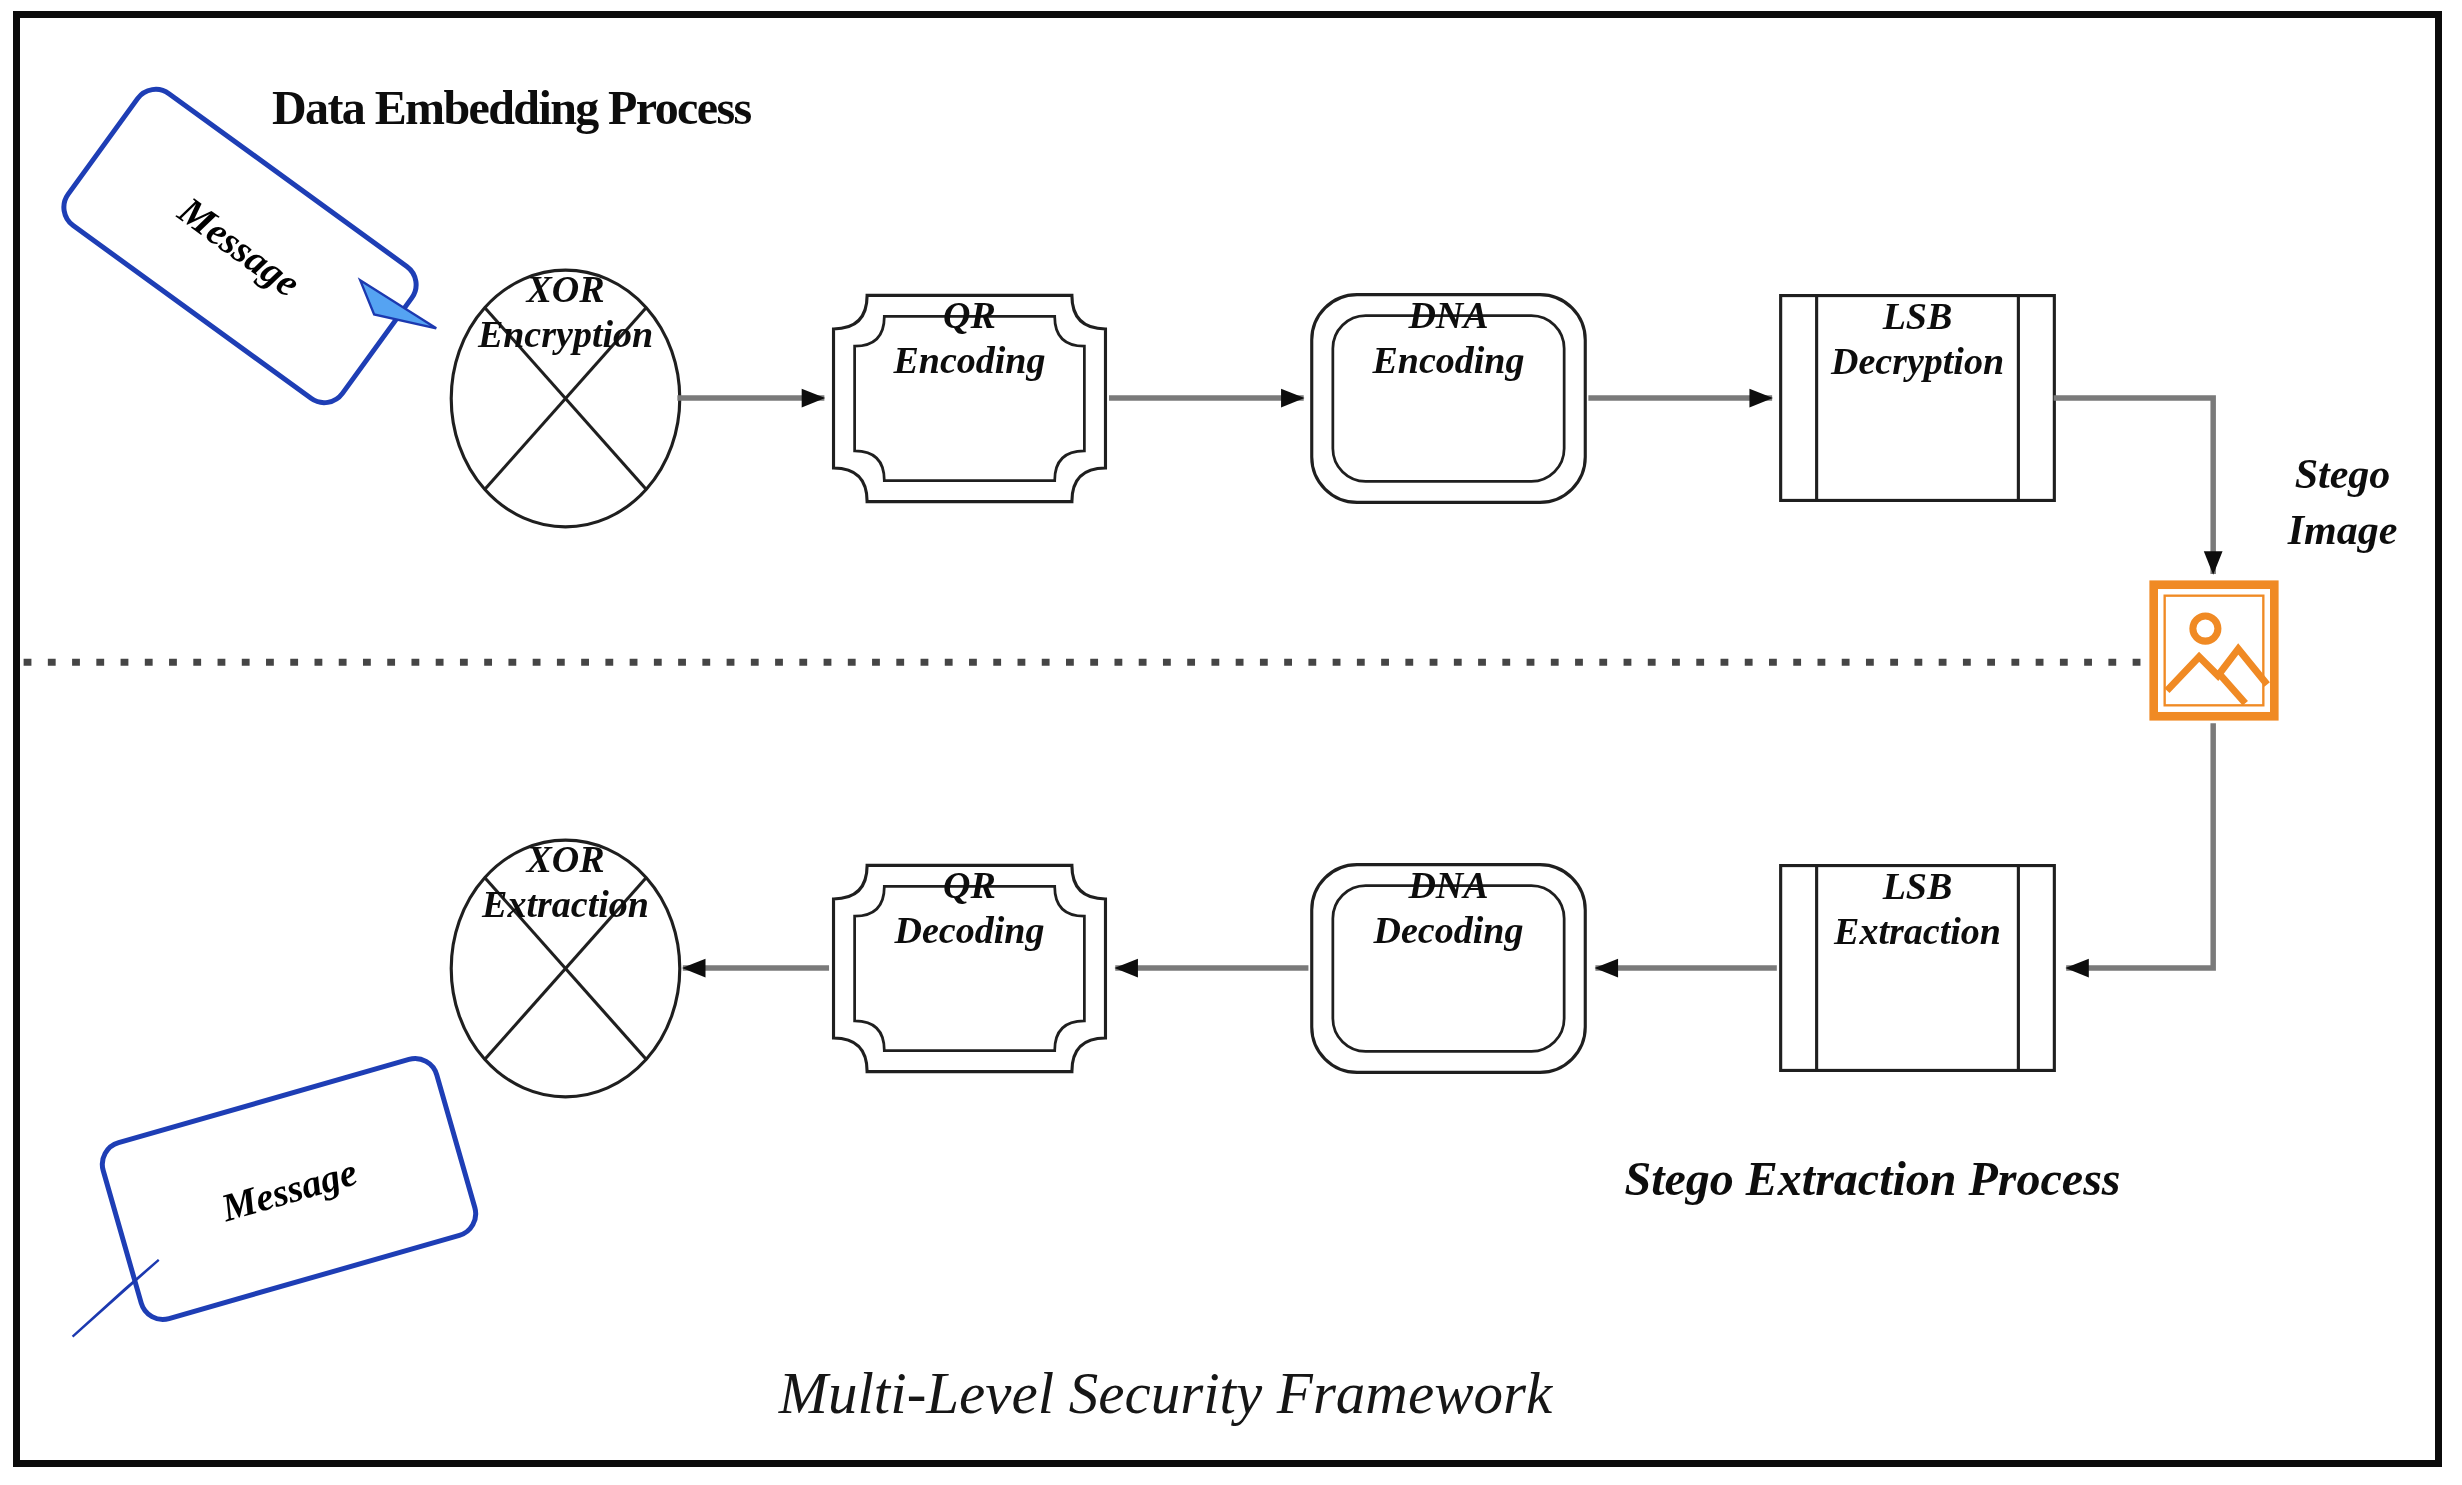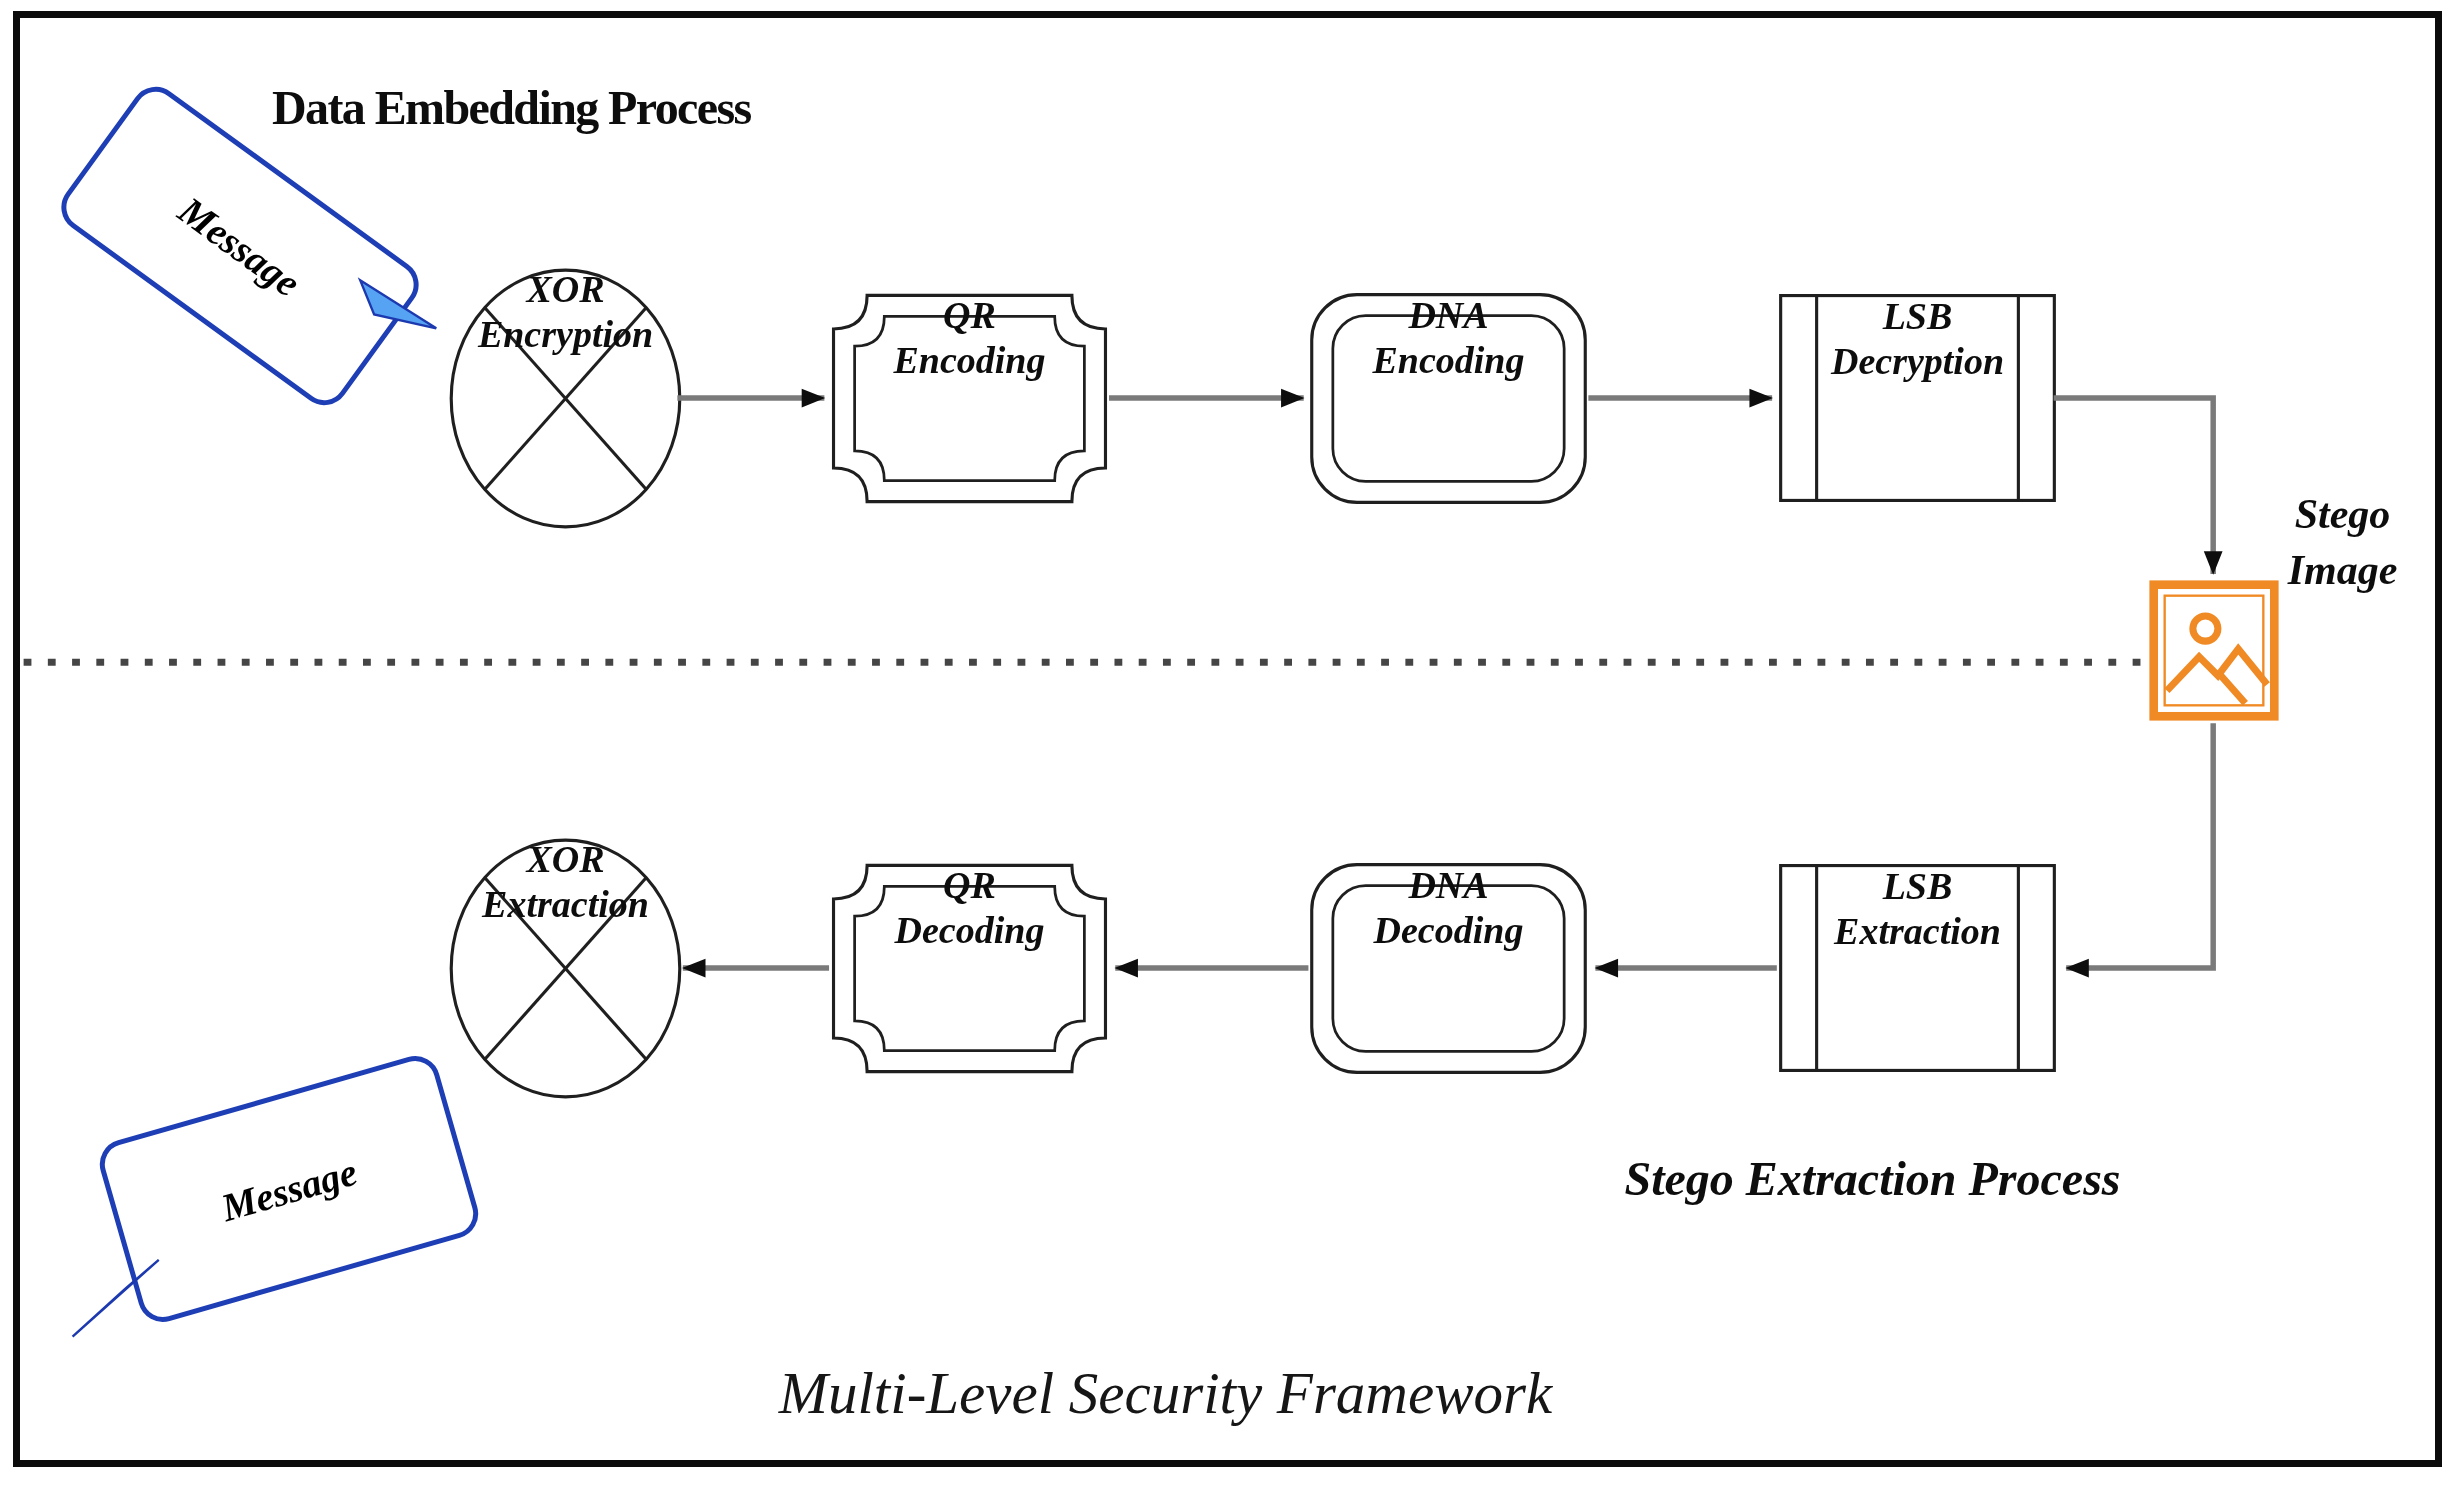--- a/index.html
+++ b/index.html
@@ -24,21 +24,21 @@
   .bubble{
     border:5.5px solid #1E3EB5;border-radius:25px;background:#ffffff;
     display:flex;align-items:center;justify-content:center;box-sizing:border-box;
   }
   .bubble .bubble-text{
     font-weight:bold;font-style:italic;font-size:39px;white-space:nowrap;color:#000;
   }
   #bubble-top{left:68px;top:162px;width:344px;height:168px;transform:rotate(36deg);}
   #bubble-bottom{left:113px;top:1095px;width:352px;height:188px;transform:rotate(-16deg);}
   #stego-label{
-    left:2272px;top:486px;width:141px;text-align:center;
+    left:2272px;top:446px;width:141px;text-align:center;
     font-weight:bold;font-style:italic;font-size:42px;line-height:56px;
   }
   #extraction-label{
     left:1622px;top:1151px;width:501px;text-align:center;
     font-weight:bold;font-style:italic;font-size:48px;white-space:nowrap;
   }
   #framework-title{
     left:696px;top:1359px;width:939px;text-align:center;
     font-style:italic;font-size:59px;white-space:nowrap;color:#161616;
   }

